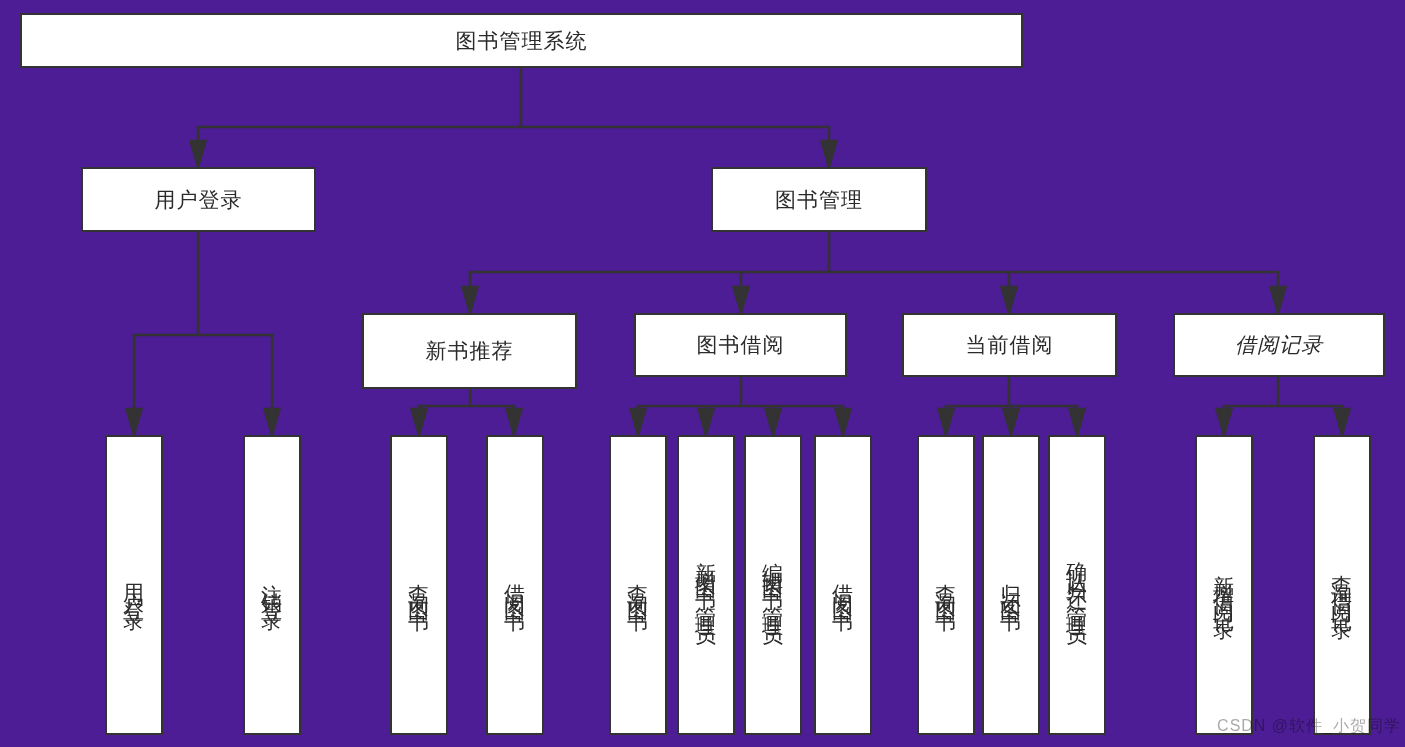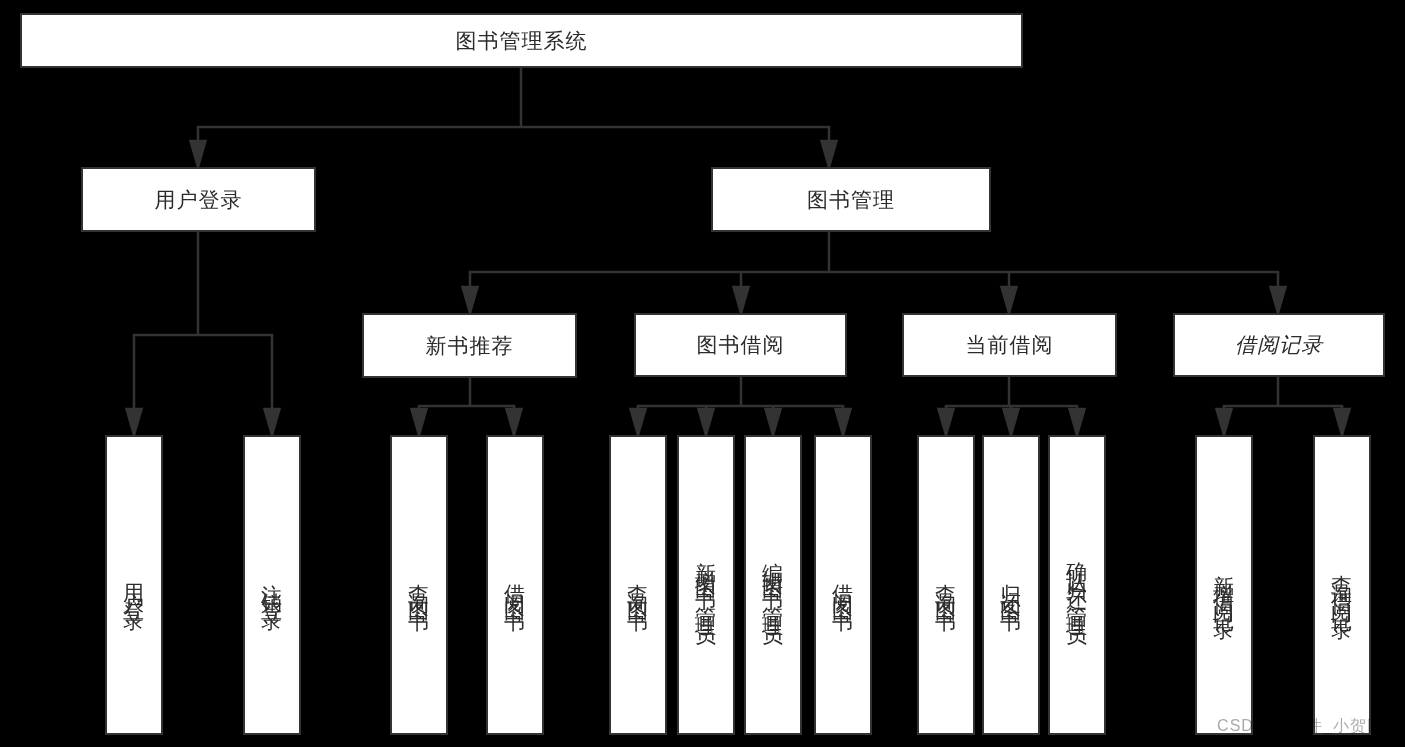--- a/index.html
+++ b/index.html
@@ -1,19 +1,19 @@
 <!DOCTYPE html>
 <html><head>
 <meta charset="utf-8">
 <style>
   html,body{margin:0;padding:0;background:#ffffff;}
   #canvas{
     position:relative;
     width:1405px;height:747px;
-    background:#000000;
+    background:#4c1d95;
     font-family:"Liberation Sans","DejaVu Sans",sans-serif;
     overflow:hidden;
   }
   #connectors{position:absolute;left:0;top:0;z-index:1;}
   .box{
     position:absolute;
     box-sizing:border-box;
     border:2.5px solid #333333;
     background:#ffffff;
     display:flex;align-items:center;justify-content:center;
@@ -120,23 +120,23 @@
       <line x1="1224" y1="406" x2="1224" y2="414"></line>
       <polygon points="1216.5,409 1231.5,409 1224,435"></polygon>
       <line x1="1342" y1="406" x2="1342" y2="414"></line>
       <polygon points="1334.5,409 1349.5,409 1342,435"></polygon>
     </g>
   </svg>
 
   <div class="box" style="left:20px;top:13px;width:1003px;height:55px;">图书管理系统</div>
 
   <div class="box" style="left:81px;top:167px;width:235px;height:65px;">用户登录</div>
-  <div class="box" style="left:711px;top:167px;width:280px;height:65px;">图书管理</div>
+  <div class="box" style="left:711px;top:167px;width:216px;height:65px;">图书管理</div>
 
-  <div class="box" style="left:362px;top:313px;width:215px;height:65px;">新书推荐</div>
+  <div class="box" style="left:362px;top:313px;width:215px;height:76px;">新书推荐</div>
   <div class="box" style="left:902px;top:313px;width:215px;height:64px;">当前借阅</div>
   <div class="box" style="left:634px;top:313px;width:213px;height:64px;">图书借阅</div>
   <div class="box" style="left:1173px;top:313px;width:212px;height:64px;font-style:italic;">借阅记录</div>
 
   <div class="leaf" style="left:105px;">
     <span class="vtext">用户登录</span>
   </div>
   <div class="leaf" style="left:243px;">
     <span class="vtext">注销登录</span>
   </div>

